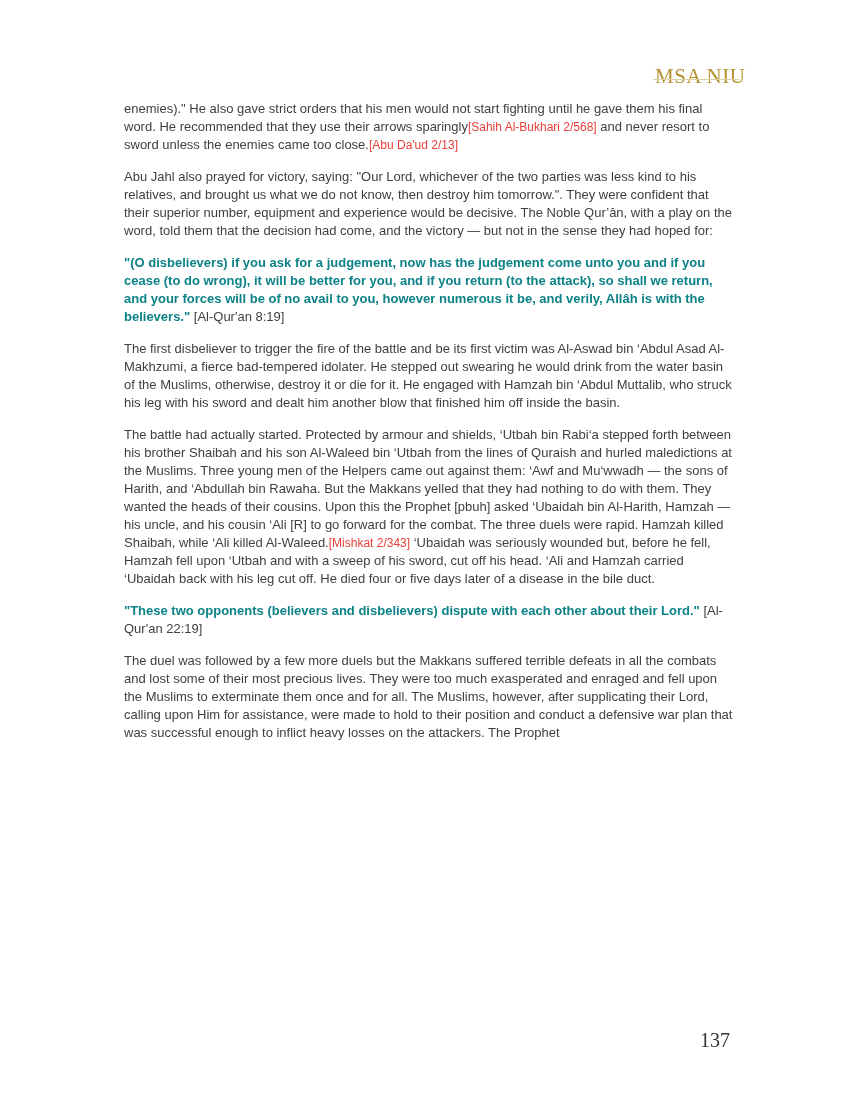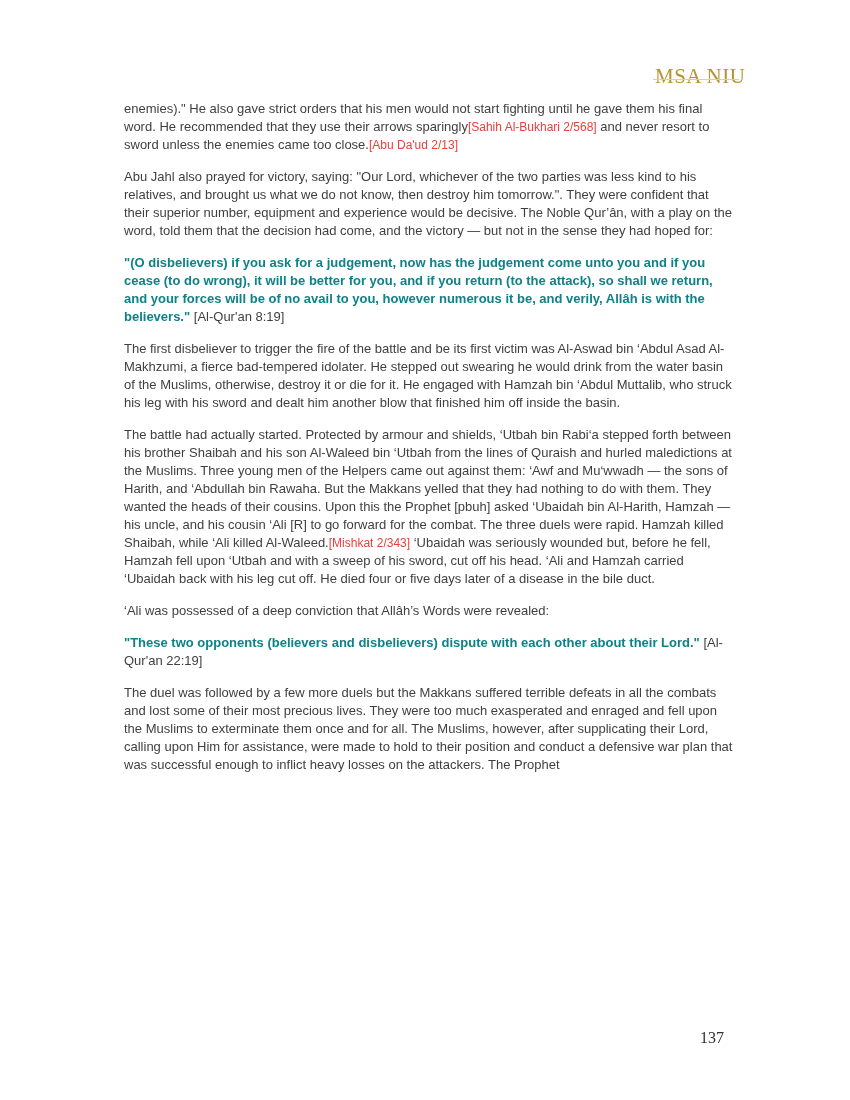--- a/index.html
+++ b/index.html
@@ -59,41 +59,40 @@
     color: var(--teal, #0d8287);
     font-weight: bold;
   }
   .page-footer {
     position: absolute;
     top: 1029px;
     left: 700px;
   }
   .page-number {
     font-family: "Liberation Serif", serif;
-    font-size: 16px;
+    font-size: 20px;
     color: #333333;
   }
 </style>
 </head>
 <body>
 
 <div class="page">
 
   <div class="page-header">
     <span class="header-title">MSA NIU</span>
     <div class="header-rule"></div>
   </div>
 
   <div class="content">
       <p class="para"><span class="run-body">enemies)." He also gave strict orders that his men would not start fighting until he gave them his final word. He recommended that they use their arrows sparingly</span><span class="run-cite">[Sahih Al-Bukhari 2/568]</span><span class="run-body"> and never resort to sword unless the enemies came too close.</span><span class="run-cite">[Abu Da'ud 2/13]</span></p>
       <p class="para"><span class="run-body">Abu Jahl also prayed for victory, saying: "Our Lord, whichever of the two parties was less kind to his relatives, and brought us what we do not know, then destroy him tomorrow.". They were confident that their superior number, equipment and experience would be decisive. The Noble Qur’ân, with a play on the word, told them that the decision had come, and the victory — but not in the sense they had hoped for:</span></p>
       <p class="para"><span class="run-quote">"(O disbelievers) if you ask for a judgement, now has the judgement come unto you and if you cease (to do wrong), it will be better for you, and if you return (to the attack), so shall we return, and your forces will be of no avail to you, however numerous it be, and verily, Allâh is with the believers."</span><span class="run-body"> [Al-Qur'an 8:19]</span></p>
       <p class="para"><span class="run-body">The first disbeliever to trigger the fire of the battle and be its first victim was Al-Aswad bin ‘Abdul Asad Al-Makhzumi, a fierce bad-tempered idolater. He stepped out swearing he would drink from the water basin of the Muslims, otherwise, destroy it or die for it. He engaged with Hamzah bin ‘Abdul Muttalib, who struck his leg with his sword and dealt him another blow that finished him off inside the basin.</span></p>
       <p class="para"><span class="run-body">The battle had actually started. Protected by armour and shields, ‘Utbah bin Rabi‘a stepped forth between his brother Shaibah and his son Al-Waleed bin ‘Utbah from the lines of Quraish and hurled maledictions at the Muslims. Three young men of the Helpers came out against them: ‘Awf and Mu‘wwadh — the sons of Harith, and ‘Abdullah bin Rawaha. But the Makkans yelled that they had nothing to do with them. They wanted the heads of their cousins. Upon this the Prophet [pbuh] asked ‘Ubaidah bin Al-Harith, Hamzah — his uncle, and his cousin ‘Ali [R] to go forward for the combat. The three duels were rapid. Hamzah killed Shaibah, while ‘Ali killed Al-Waleed.</span><span class="run-cite">[Mishkat 2/343]</span><span class="run-body"> ‘Ubaidah was seriously wounded but, before he fell, Hamzah fell upon ‘Utbah and with a sweep of his sword, cut off his head. ‘Ali and Hamzah carried ‘Ubaidah back with his leg cut off. He died four or five days later of a disease in the bile duct.</span></p>
-      <p class="para"><span class="run-body">‘Ali was possessed of a deep conviction that Allâh’s Words were revealed:</span></p>
       <p class="para"><span class="run-quote">"These two opponents (believers and disbelievers) dispute with each other about their Lord."</span><span class="run-body"> [Al-Qur'an 22:19]</span></p>
       <p class="para"><span class="run-body">The duel was followed by a few more duels but the Makkans suffered terrible defeats in all the combats and lost some of their most precious lives. They were too much exasperated and enraged and fell upon the Muslims to exterminate them once and for all. The Muslims, however, after supplicating their Lord, calling upon Him for assistance, were made to hold to their position and conduct a defensive war plan that was successful enough to inflict heavy losses on the attackers. The Prophet</span></p>
     </div>
 
   <div class="page-footer">
     <span class="page-number">137</span>
   </div>
 
 </div>
 

